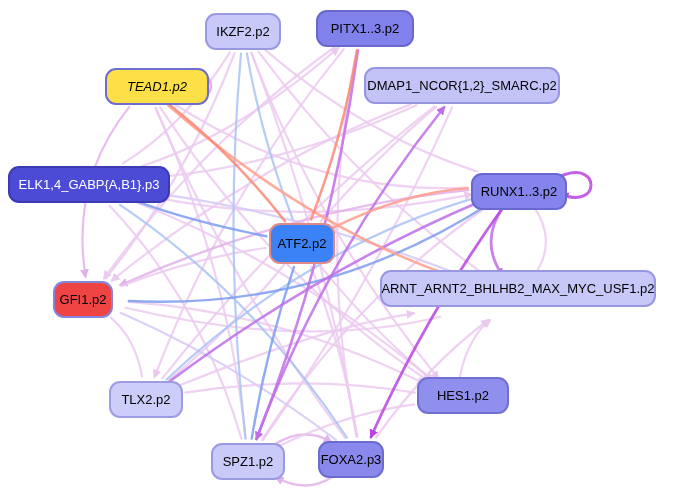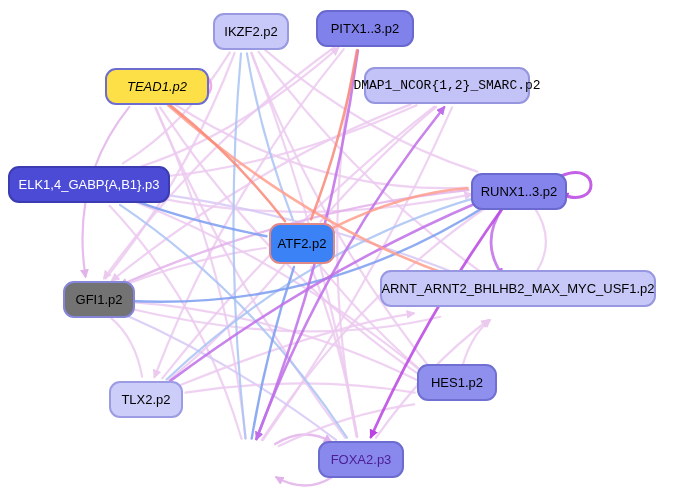--- a/index.html
+++ b/index.html
@@ -98,26 +98,27 @@
       <path d="M 503.7 206.5 Q 478.9 241.2 502.6 275.6" fill="none" stroke="#c06fe8" stroke-width="2.8" stroke-opacity="0.85" stroke-linecap="round" marker-end="url(#arr3)"></path>
       <path d="M 256.3 439.0 Q 324.9 255.9 444.2 107.2" fill="none" stroke="#c06fe8" stroke-width="2.6" stroke-opacity="0.85" stroke-linecap="round" marker-end="url(#arr3)"></path>
       <path d="M 503.6 206.5 Q 426.3 314.1 370.9 437.0" fill="none" stroke="#b944e2" stroke-width="2.8" stroke-opacity="0.85" stroke-linecap="round" marker-end="url(#arr4)"></path>
       <path d="M 561 176 C 601 159 601 211 561 194" fill="none" stroke="#b944e2" stroke-width="3" stroke-opacity="0.85" stroke-linecap="round" marker-end="url(#arr4)"></path>
       <path d="M 168.4 105.5 Q 310.8 229.2 456.8 277.7" fill="none" stroke="#ff9e8c" stroke-width="2.6" stroke-opacity="0.85" stroke-linecap="round"></path>
       <path d="M 331.7 228.4 Q 404.7 192.3 467.6 188.3" fill="none" stroke="#ff9e8c" stroke-width="2.6" stroke-opacity="0.85" stroke-linecap="round"></path>
       <path d="M 357.2 50.4 Q 342.3 138.4 311.1 219.3" fill="none" stroke="#f98877" stroke-width="2.6" stroke-opacity="0.85" stroke-linecap="round"></path>
       <path d="M 285.0 221.2 Q 233.4 155.1 170.0 105.0" fill="none" stroke="#f98877" stroke-width="2.6" stroke-opacity="0.85" stroke-linecap="round"></path>
     </svg>
   <div class="node-layer">
-      <div class="node" style="left: 205px; top: 12.5px; width: 76px; height: 37px; background: rgb(201, 201, 249); border-color: rgb(153, 153, 226); color: rgb(0, 0, 0); margin-left: 8px;">IKZF2.p2</div>
+      <div class="node" style="left: 205px; top: 12.5px; width: 76px; height: 37px; background: rgb(201, 201, 249); border-color: rgb(153, 153, 226); color: rgb(0, 0, 0);">IKZF2.p2</div>
       <div class="node" style="left: 316px; top: 9.5px; width: 98px; height: 37px; background: rgb(129, 129, 236); border-color: rgb(104, 104, 206); color: rgb(0, 0, 0);">PITX1..3.p2</div>
       <div class="node" style="left: 105px; top: 67.5px; width: 104px; height: 37px; background: #fde047; border-color: rgb(109, 109, 208); color: rgb(0, 0, 0); font-style: italic;">TEAD1.p2</div>
-      <div class="node" style="left: 364px; top: 66.5px; width: 166px; height: 37px; background: rgb(195, 195, 247); border-color: rgb(149, 149, 224); color: rgb(0, 0, 0); font-family: Liberation Mono, monospace;">DMAP1_NCOR{1,2}_SMARC.p2</div>
+      <div class="node" style="left: 364px; top: 66.5px; width: 196px; height: 37px; background: rgb(195, 195, 247); border-color: rgb(149, 149, 224); color: rgb(0, 0, 0);">DMAP1_NCOR{1,2}_SMARC.p2</div>
       <div class="node" style="left: 8px; top: 165.5px; width: 162px; height: 37px; background: rgb(75, 75, 214); border-color: rgb(60, 60, 178); color: rgb(255, 255, 255); text-align: center;">ELK1,4_GABP{A,B1}.p3</div>
       <div class="node" style="left: 471px; top: 173px; width: 96px; height: 37px; background: rgb(132, 132, 236); border-color: rgb(105, 105, 207); color: rgb(0, 0, 0);">RUNX1..3.p2</div>
       <div class="node" style="left: 269px; top: 222.5px; width: 66px; height: 41px; background: #3b82f6; border-color: rgb(225, 137, 137); color: rgb(0, 0, 0);">ATF2.p2</div>
-      <div class="node" style="left: 63px; top: 280.5px; width: 72px; height: 37px; background: #737373; border-color: rgb(133, 133, 218); color: rgb(0, 0, 0);">GFI1.p2</div>
+      <div class="node" style="left: 53px; top: 280.5px; width: 60px; height: 37px; background: #ef4444; border-color: rgb(133, 133, 218); color: rgb(0, 0, 0);">GFI1.p2</div>
       <div class="node" style="left: 380px; top: 270px; width: 276px; height: 37px; background: rgb(199, 199, 248); border-color: rgb(152, 152, 226); color: rgb(0, 0, 0);">ARNT_ARNT2_BHLHB2_MAX_MYC_USF1.p2</div>
       <div class="node" style="left: 109px; top: 380.5px; width: 74px; height: 37px; background: rgb(205, 205, 249); border-color: rgb(156, 156, 228); color: rgb(0, 0, 0);">TLX2.p2</div>
-      <div class="node" style="left: 417px; top: 364px; width: 80px; height: 37px; background: rgb(143, 143, 238); border-color: rgb(112, 112, 210); color: rgb(0, 0, 0);">HES1.p2</div>
-      <div class="node" style="left: 318px; top: 440.5px; width: 86px; height: 37px; background: rgb(137, 137, 237); border-color: rgb(108, 108, 208); color: #4c1d95;">FOXA2.p3</div>
+      <div class="node" style="left: 417px; top: 377px; width: 92px; height: 37px; background: rgb(143, 143, 238); border-color: rgb(112, 112, 210); color: rgb(0, 0, 0);">HES1.p2</div>
+      <div class="node" style="left: 211px; top: 442.5px; width: 74px; height: 37px; background: rgb(202, 202, 249); border-color: rgb(154, 154, 227); color: rgb(0, 0, 0);">SPZ1.p2</div>
+      <div class="node" style="left: 318px; top: 440.5px; width: 66px; height: 37px; background: rgb(137, 137, 237); border-color: rgb(108, 108, 208); color: #000000;">FOXA2.p3</div>
     </div>
 </div>
 
 </body></html>

